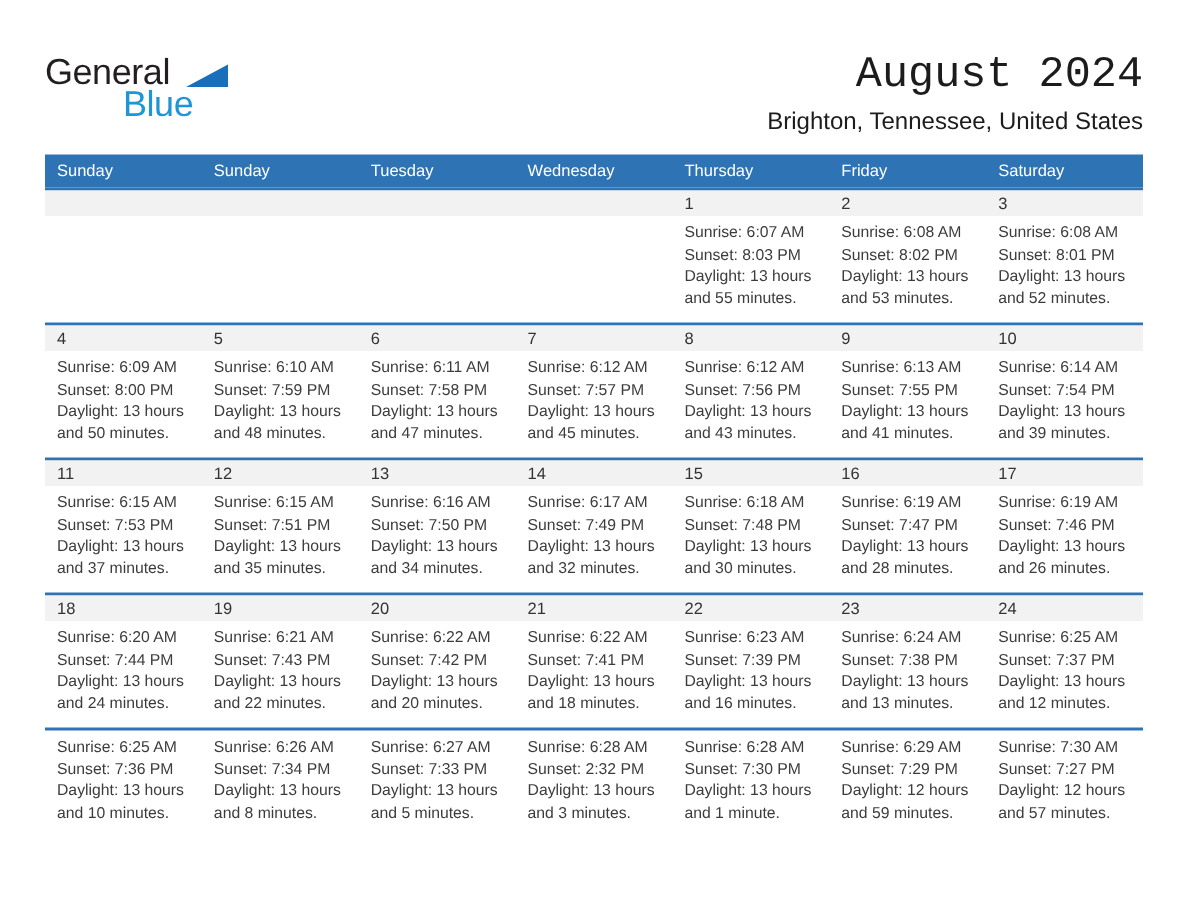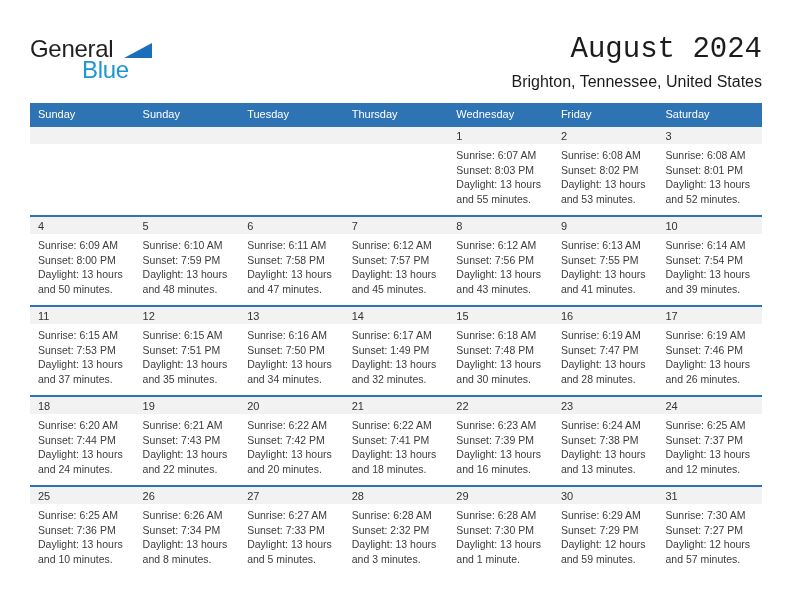--- a/index.html
+++ b/index.html
@@ -52,22 +52,22 @@
   <div class="title-block">
     <div class="page-title">August 2024</div>
     <div class="page-subtitle">Brighton, Tennessee, United States</div>
   </div>
 
   <div class="calendar">
     <div class="cal-header">
         <div class="hcell">Sunday</div>
         <div class="hcell">Sunday</div>
         <div class="hcell">Tuesday</div>
+        <div class="hcell">Wednesday</div>
         <div class="hcell">Thursday</div>
-        <div class="hcell">Wednesday</div>
         <div class="hcell">Friday</div>
         <div class="hcell">Saturday</div>
       </div>
     <div id="weeks-container">
         <div class="week-row">
           <div class="day-band">
             <div class="ncell"></div>
             <div class="ncell"></div>
             <div class="ncell"></div>
             <div class="ncell"></div>
@@ -179,21 +179,21 @@
               <div class="day-line">and 35 minutes.</div>
             </div>
             <div class="dcell">
               <div class="day-line">Sunrise: 6:16 AM</div>
               <div class="day-line">Sunset: 7:50 PM</div>
               <div class="day-line">Daylight: 13 hours</div>
               <div class="day-line">and 34 minutes.</div>
             </div>
             <div class="dcell">
               <div class="day-line">Sunrise: 6:17 AM</div>
-              <div class="day-line">Sunset: 1:49 PM</div>
+              <div class="day-line">Sunset: 7:49 PM</div>
               <div class="day-line">Daylight: 13 hours</div>
               <div class="day-line">and 32 minutes.</div>
             </div>
             <div class="dcell">
               <div class="day-line">Sunrise: 6:18 AM</div>
               <div class="day-line">Sunset: 7:48 PM</div>
               <div class="day-line">Daylight: 13 hours</div>
               <div class="day-line">and 30 minutes.</div>
             </div>
             <div class="dcell">
@@ -259,29 +259,20 @@
             </div>
             <div class="dcell">
               <div class="day-line">Sunrise: 6:25 AM</div>
               <div class="day-line">Sunset: 7:37 PM</div>
               <div class="day-line">Daylight: 13 hours</div>
               <div class="day-line">and 12 minutes.</div>
             </div>
           </div>
         </div>
         <div class="week-row">
-          <div class="day-band">
-            <div class="ncell">25</div>
-            <div class="ncell">26</div>
-            <div class="ncell">27</div>
-            <div class="ncell">28</div>
-            <div class="ncell">29</div>
-            <div class="ncell">30</div>
-            <div class="ncell">31</div>
-          </div>
           <div class="week-body">
             <div class="dcell">
               <div class="day-line">Sunrise: 6:25 AM</div>
               <div class="day-line">Sunset: 7:36 PM</div>
               <div class="day-line">Daylight: 13 hours</div>
               <div class="day-line">and 10 minutes.</div>
             </div>
             <div class="dcell">
               <div class="day-line">Sunrise: 6:26 AM</div>
               <div class="day-line">Sunset: 7:34 PM</div>

